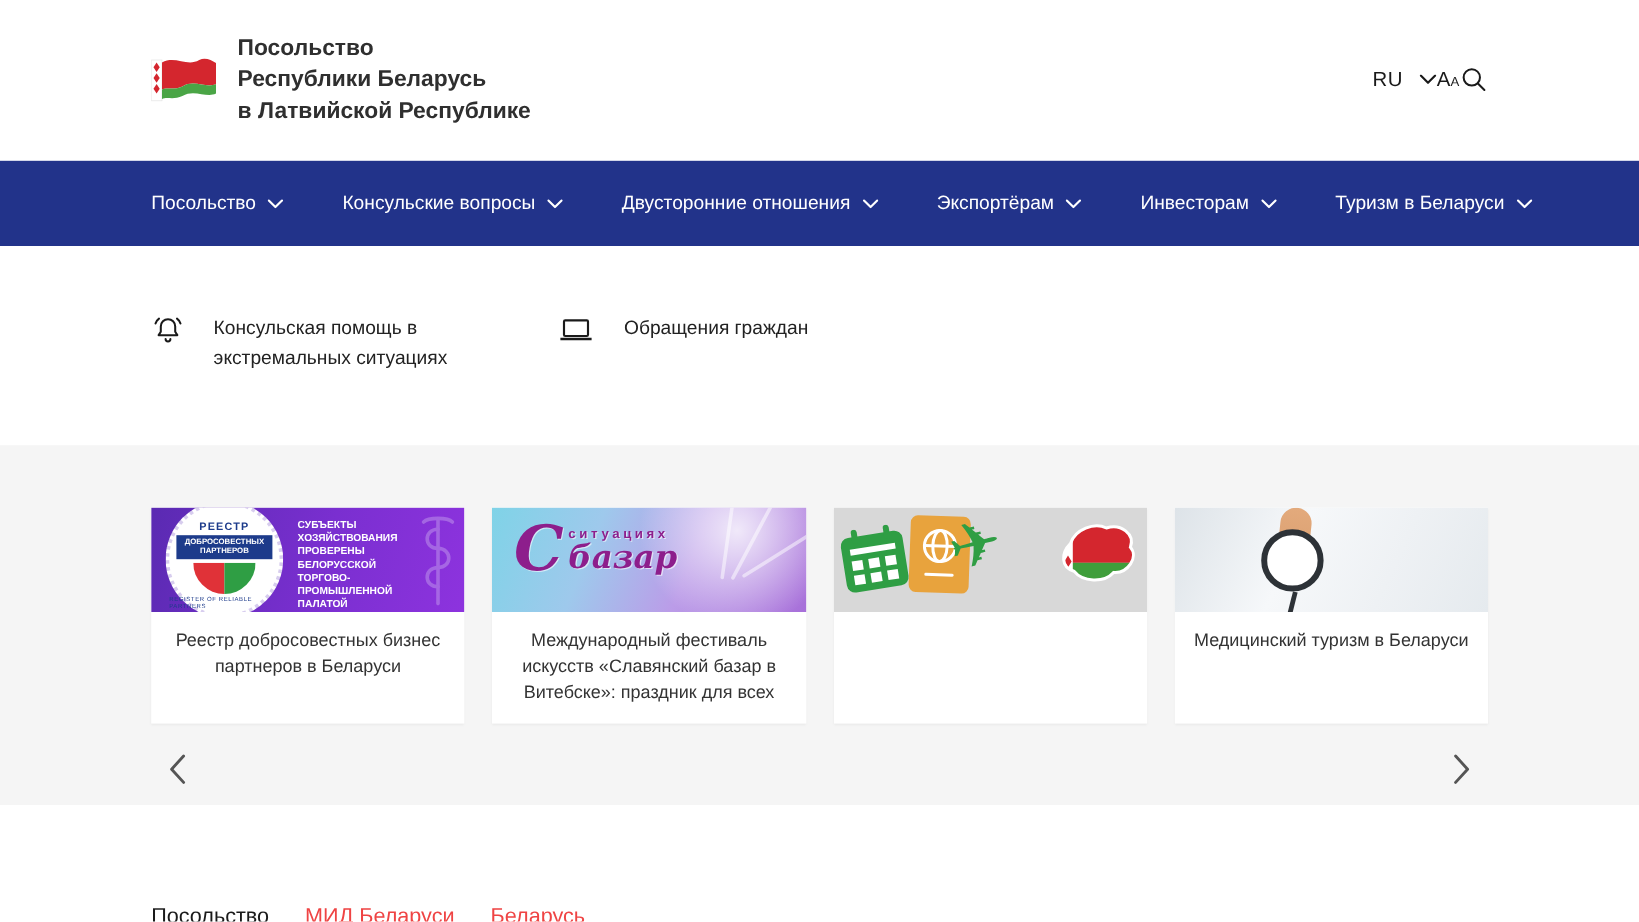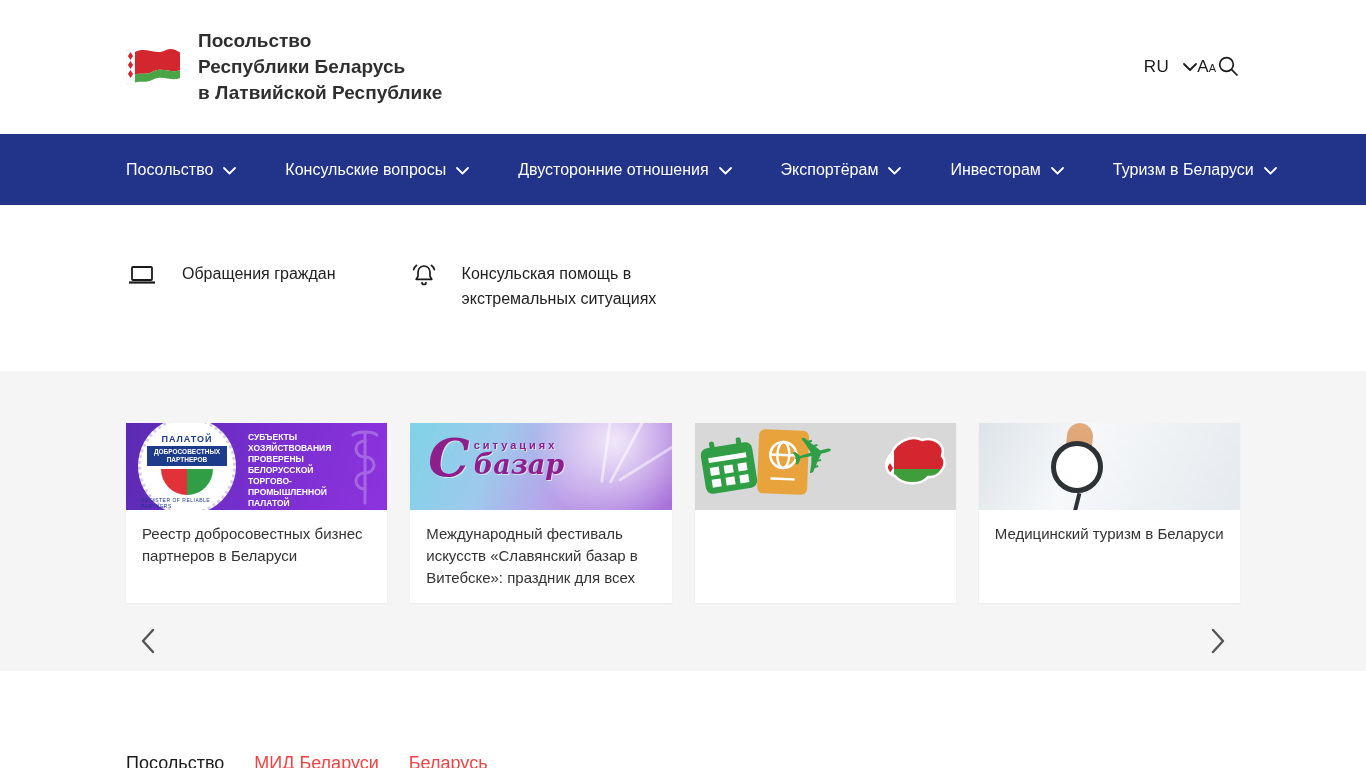--- a/index.html
+++ b/index.html
@@ -31,21 +31,21 @@
   .quick-link { display:flex; align-items:flex-start; gap:24px; cursor:pointer; }
   .quick-link + .quick-link { margin-left:74px; }
   .quick-link-label { font-size:16px; line-height:25px; color:#222; max-width:212px; }
 
   
   .carousel-section { background:#f5f5f5; height:300px; padding-top:40px; }
   .cards { display:flex; gap:23px; }
   .card { width:calc((100% - 69px) / 4); height:180px; background:#fff; cursor:pointer;
           box-shadow:0 1px 2px rgba(0,0,0,0.05); display:flex; flex-direction:column; overflow:hidden; }
   .card-img { height:87px; position:relative; overflow:hidden; flex:0 0 auto; }
-  .card-title { padding:13px 16px 0; font-size:15px; line-height:22px; color:#333; }
+  .card-title { padding:13px 16px 0; font-size:15px; line-height:22px; color:#333;text-align:center; }
 
   
   .img-registry { background:linear-gradient(105deg,#5a2ab2 0%,#7a2fd0 55%,#8d33de 100%); }
   .registry-badge { position:absolute; left:12px; top:-6px; width:98px; height:98px; border-radius:50%;
     background:#fff; border:3px dotted #d7cdee; display:flex; flex-direction:column; align-items:center; padding-top:14px; }
   .registry-top { font-size:9px; font-weight:700; color:#1d3b8b; letter-spacing:1px; }
   .registry-mid { margin-top:2px; background:#1d3b8b; color:#fff; font-size:6.5px; font-weight:700;
     text-align:center; line-height:8px; padding:2px 5px; max-width:80px; }
   .registry-half { margin-top:3px; width:52px; height:26px; border-radius:0 0 52px 52px; overflow:hidden; display:flex; }
   .registry-half .r { flex:1; background:#e03238; } .registry-half .g { flex:1; background:#2f9e44; }
@@ -175,49 +175,49 @@
             <polyline points="1,1 6.5,6.5 12,1" fill="none" stroke="#fff" stroke-width="1.8" stroke-linecap="round" stroke-linejoin="round"></polyline>
           </svg></span>
     </div>
   </div>
 </nav>
 
 <section class="quick-links">
   <div class="container">
     <div class="quick-link">
       <span>
-        <svg width="32" height="28" viewBox="0 0 32 28" fill="none" stroke="#1a1a1a" stroke-width="1.8" stroke-linejoin="round">
-          <rect x="6" y="6" width="20" height="13" rx="1"></rect>
-          <line x1="3" y1="21.5" x2="29" y2="21.5" stroke-width="2.2"></line>
-        </svg>
-      </span>
-      <span class="quick-link-label">Обращения граждан</span>
-    </div>
-    <div class="quick-link">
-      <span>
         <svg width="28" height="28" viewBox="0 0 28 28" fill="none" stroke="#1a1a1a" stroke-width="1.7" stroke-linecap="round" stroke-linejoin="round">
           <path d="M14 5 a6 6 0 0 1 6 6 v4.5 l1.8 2.8 H6.2 L8 15.5 V11 a6 6 0 0 1 6-6 z"></path>
           <path d="M12 21.5 a2 2 0 0 0 4 0"></path>
           <path d="M6.5 4.5 C 5 5.6, 4 7, 3.6 8.6"></path>
           <path d="M21.5 4.5 C 23 5.6, 24 7, 24.4 8.6"></path>
         </svg>
       </span>
       <span class="quick-link-label">Консульская помощь в экстремальных ситуациях</span>
     </div>
+    <div class="quick-link">
+      <span>
+        <svg width="32" height="28" viewBox="0 0 32 28" fill="none" stroke="#1a1a1a" stroke-width="1.8" stroke-linejoin="round">
+          <rect x="6" y="6" width="20" height="13" rx="1"></rect>
+          <line x1="3" y1="21.5" x2="29" y2="21.5" stroke-width="2.2"></line>
+        </svg>
+      </span>
+      <span class="quick-link-label">Обращения граждан</span>
+    </div>
   </div>
 </section>
 
 <section class="carousel-section">
   <div class="container">
     <div class="cards">
 
       <div class="card">
         <div class="card-img img-registry">
           <div class="registry-badge">
-            <div class="registry-top">ПАЛАТОЙ</div>
+            <div class="registry-top">РЕЕСТР</div>
             <div class="registry-mid">ДОБРОСОВЕСТНЫХ ПАРТНЕРОВ</div>
             <div class="registry-half">
                 <span class="r"></span>
                 <span class="g"></span>
               </div>
             <div class="registry-arc">REGISTER OF RELIABLE PARTNERS</div>
           </div>
           <div class="registry-side">СУБЪЕКТЫ ХОЗЯЙСТВОВАНИЯ ПРОВЕРЕНЫ БЕЛОРУССКОЙ ТОРГОВО-ПРОМЫШЛЕННОЙ ПАЛАТОЙ</div>
           <span class="registry-emblem">
             <svg width="44" height="80" viewBox="0 0 44 80" fill="none" stroke="#c9a6ef" stroke-width="3" stroke-linecap="round">

